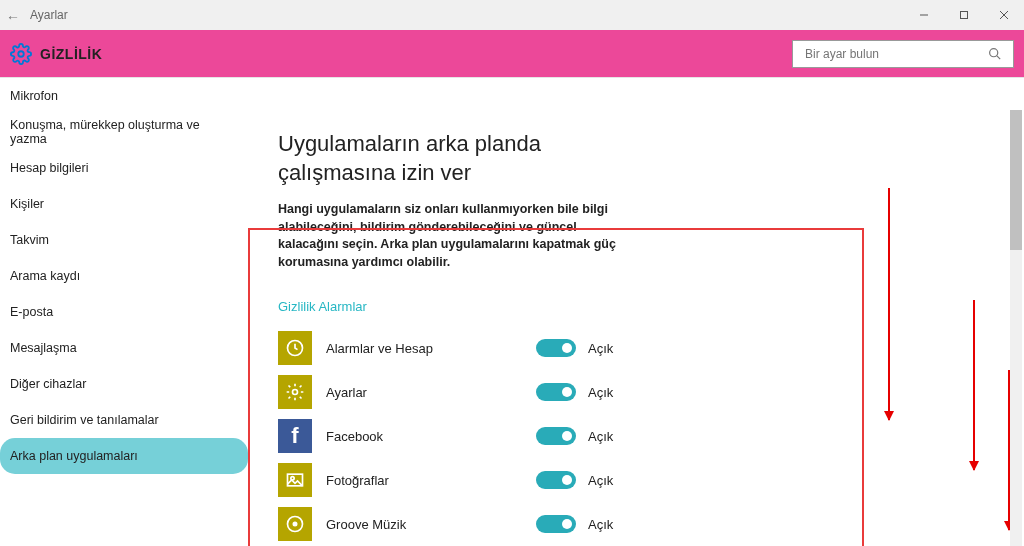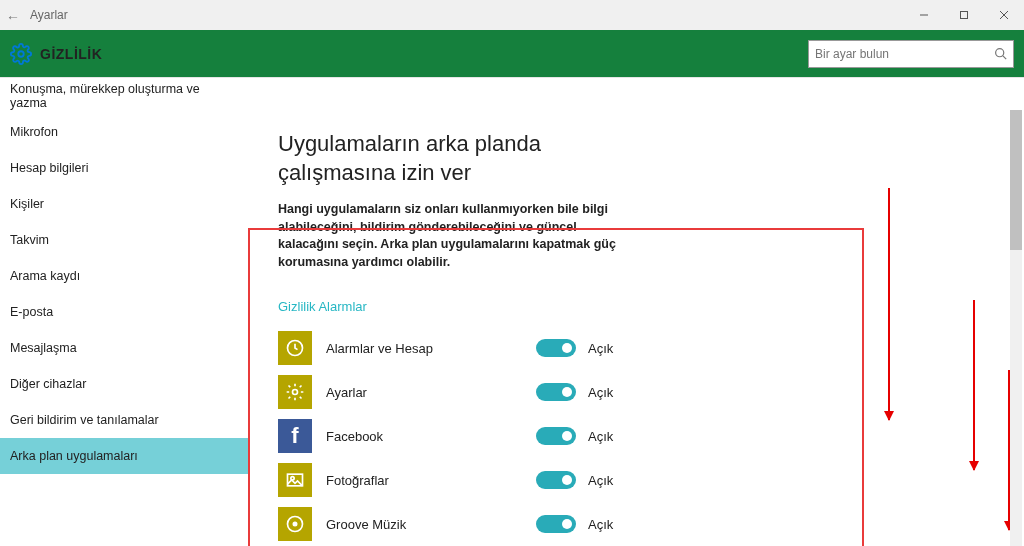--- a/index.html
+++ b/index.html
@@ -3,30 +3,30 @@
 <meta charset="utf-8">
 <style>
   * { box-sizing: border-box; margin: 0; padding: 0; }
   html, body { width: 1024px; height: 546px; font-family: "Segoe UI", Arial, sans-serif; background: #fff; overflow: hidden; }
   .titlebar { height: 30px; background: #f0f0f0; display: flex; align-items: center; font-size: 12px; color: #666; }
   .titlebar .back { width: 26px; text-align: center; font-size: 14px; color: #777; cursor: pointer; }
   .titlebar .title { flex: 0 0 auto; padding-left: 4px; }
   .titlebar .spacer { flex: 1; }
   .titlebar .wc { display: flex; }
   .titlebar .wc div { width: 40px; height: 30px; display: flex; align-items: center; justify-content: center; color: #555; font-size: 11px; font-family: "Segoe UI Symbol", Arial; cursor: pointer; }
-  .header { height: 48px; background: #15803d; display: flex; align-items: center; padding: 0 10px; border-bottom: 1px solid #e5e5e5; }
+  .header { height: 48px; background: #ec4899; display: flex; align-items: center; padding: 0 10px; border-bottom: 1px solid #e5e5e5; }
   .gear { width: 22px; height: 22px; margin-right: 8px; color: #0078d7; }
   .header h1 { font-size: 14px; font-weight: 600; letter-spacing: .5px; color: #222; }
-  .searchwrap { margin-left: auto; width: 206px; height: 28px; border: 1px solid #999; background: #fff; display: flex; align-items: center; padding: 0 6px; }
+  .searchwrap { margin-left: auto; width: 222px; height: 28px; border: 1px solid #999; background: #fff; display: flex; align-items: center; padding: 0 12px; }
   .searchwrap input { flex: 1; border: none; outline: none; font-size: 12px; color: #666; background: transparent; }
   .searchwrap .sicon { color: #777; font-size: 13px; }
   .body { display: flex; height: calc(546px - 30px - 48px); }
   .sidebar { width: 248px; background: #fff; overflow: hidden; }
   .sidebar .item { height: 36px; display: flex; align-items: center; padding: 0 10px; font-size: 12.5px; color: #222; cursor: pointer; }
-  .sidebar .item.selected { background: #76d0d8; }
+  .sidebar .item.selected { background: #76d0d8; border-radius: 15px; }
   .content { flex: 1; position: relative; padding: 20px 0 0 30px; overflow: hidden; margin-top: 32px; }
   .content h2 { font-size: 22px; font-weight: 400; color: #222; max-width: 370px; line-height: 1.3; }
   .content p.desc { margin-top: 14px; font-size: 12.5px; color: #222; max-width: 360px; line-height: 1.4; font-weight: bold; }
   .highlightbox { position: absolute; left: 0; top: 118px; width: 616px; height: 340px; border: 2px solid #e93b3b; pointer-events: none; }
   .privlink { margin-top: 28px; font-size: 13px; color: #27b7c4; cursor: pointer; }
   .applist { margin-top: 12px; }
   .approw { display: flex; align-items: center; height: 44px; }
   .appicon { width: 34px; height: 34px; background: #b5a500; display: flex; align-items: center; justify-content: center; color: #fff; font-size: 16px; margin-right: 14px; flex-shrink: 0; }
   .appicon.fb { background: #3b5998; font-weight: bold; font-family: Arial; }
   .appname { font-size: 13px; color: #222; width: 210px; }
@@ -86,24 +86,24 @@
           <circle cx="7" cy="7" r="5"></circle>
           <line x1="11" y1="11" x2="15" y2="15"></line>
         </svg>
     </span>
   </div>
 </div>
 
 <div class="body">
   <div class="sidebar" id="sidebar">
       <div class="item">
+        <span>Mikrofon</span>
+      </div>
+      <div class="item">
         <span>Konuşma, mürekkep oluşturma ve yazma</span>
-      </div>
-      <div class="item">
-        <span>Mikrofon</span>
       </div>
       <div class="item">
         <span>Hesap bilgileri</span>
       </div>
       <div class="item">
         <span>Kişiler</span>
       </div>
       <div class="item">
         <span>Takvim</span>
       </div>

